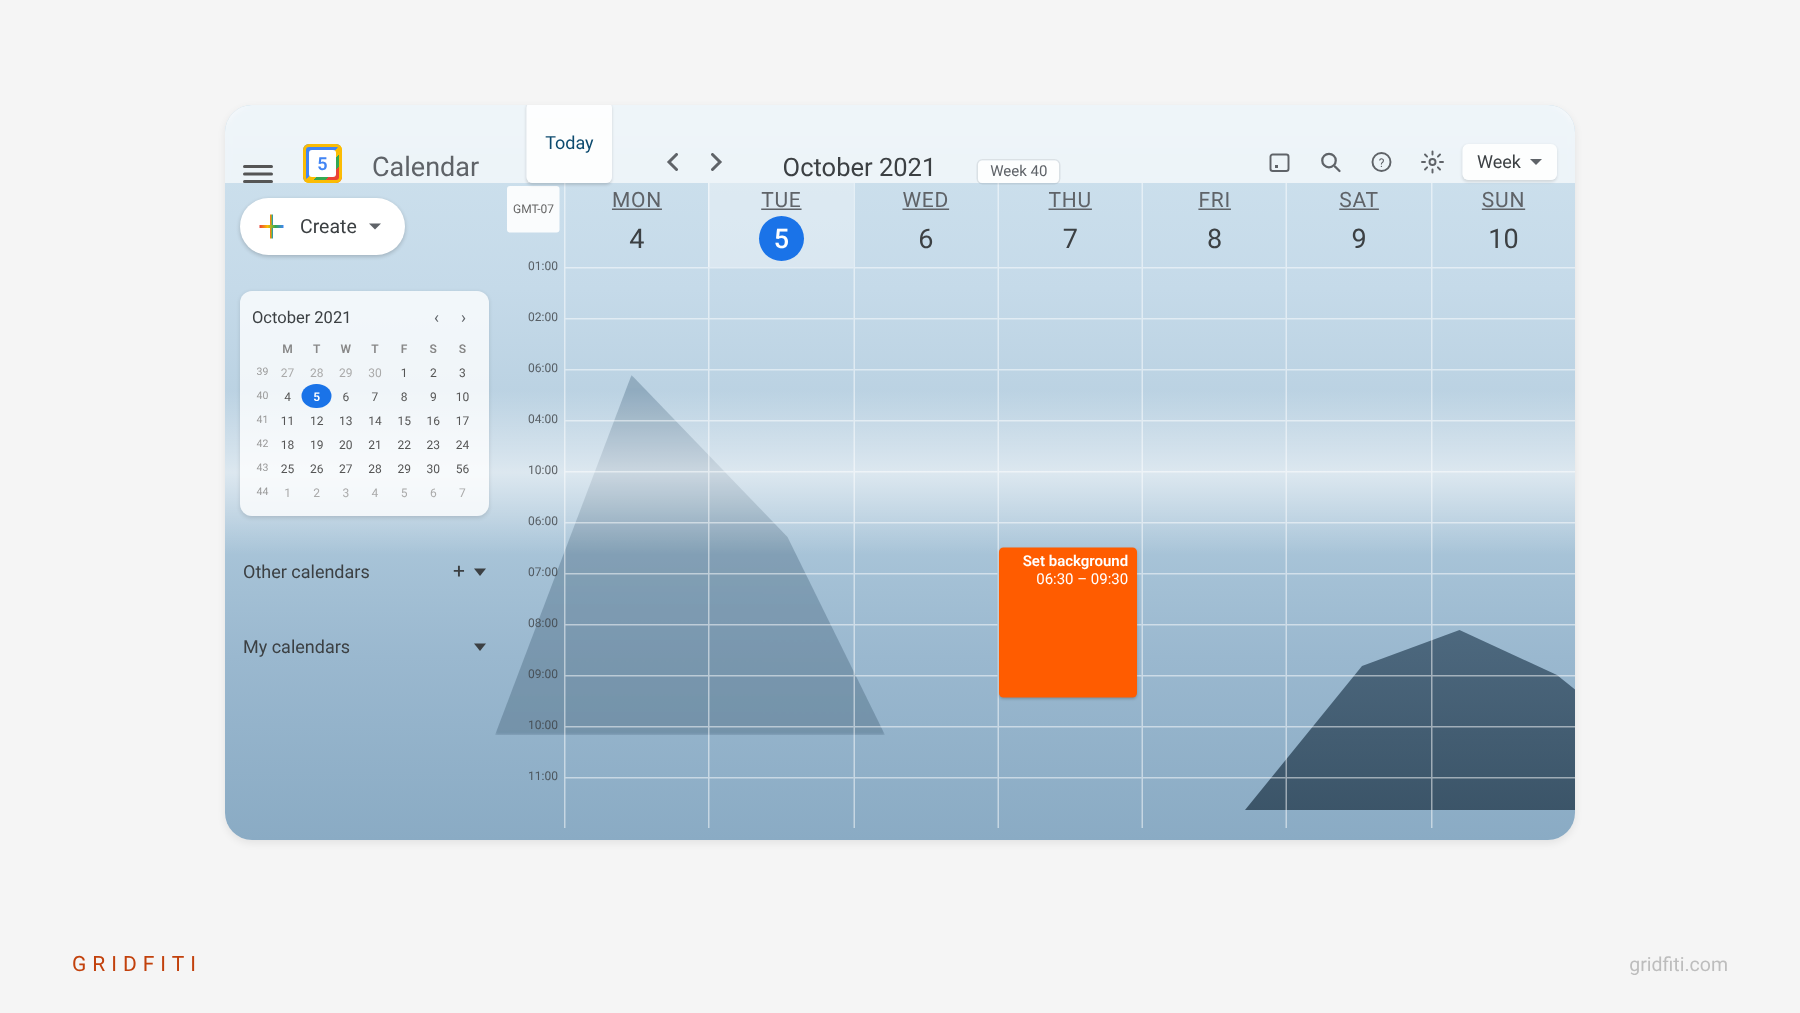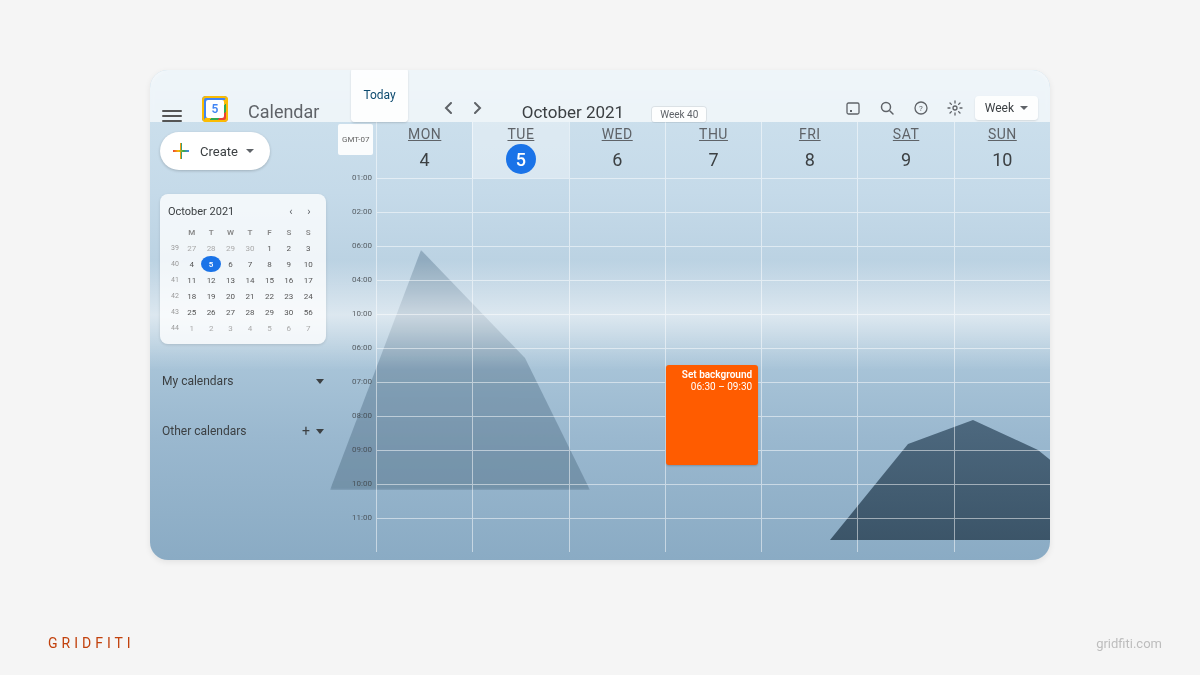--- a/index.html
+++ b/index.html
@@ -209,21 +209,21 @@
     padding:4px 6px;
     border-radius:3px;
     box-shadow:0 1px 2px rgba(0,0,0,0.2);
     z-index:13;
     line-height:1.2;
   }
   .event .title{font-weight:600;}
 
   
   .footer-left{position:absolute;left:48px;bottom:24px;font-size:14px;letter-spacing:4px;color:#c2410c;z-index:50;}
-  .footer-right{position:absolute;right:38px;bottom:24px;font-size:13px;color:#bdbdbd;z-index:50;}
+  .footer-right{position:absolute;right:48px;bottom:24px;font-size:13px;color:#bdbdbd;z-index:50;}
 
   svg{display:block;}
 </style>
 </head>
 <body>
 
 <div class="stage">
   <div class="bg-sky"></div>
   <div class="mountain1"></div>
   <div class="haze"></div>
@@ -357,31 +357,31 @@
             <div class="dim">3</div>
             <div class="dim">4</div>
             <div class="dim">5</div>
             <div class="dim">6</div>
             <div class="dim">7</div>
           </div>
       </div>
 
 
       <div class="cal-section">
-        <span>My calendars</span>
-        <div class="actions">
-            <span class="chev"></span>
-          </div>
-      </div>
-      <div class="cal-section">
         <span>Other calendars</span>
         <div class="actions">
           <span class="add-plus">+</span>
           <span class="chev"></span>
         </div>
+      </div>
+      <div class="cal-section">
+        <span>My calendars</span>
+        <div class="actions">
+            <span class="chev"></span>
+          </div>
       </div>
     </div>
 
     <div class="grid-wrap">
       <div class="gmt-label">GMT-07</div>
       <div class="day-headers" id="day-headers">
         <div class="gutter"></div>
       <div class="day-head">
             <div class="dow">MON</div>
             <div class="dnum">4</div>

